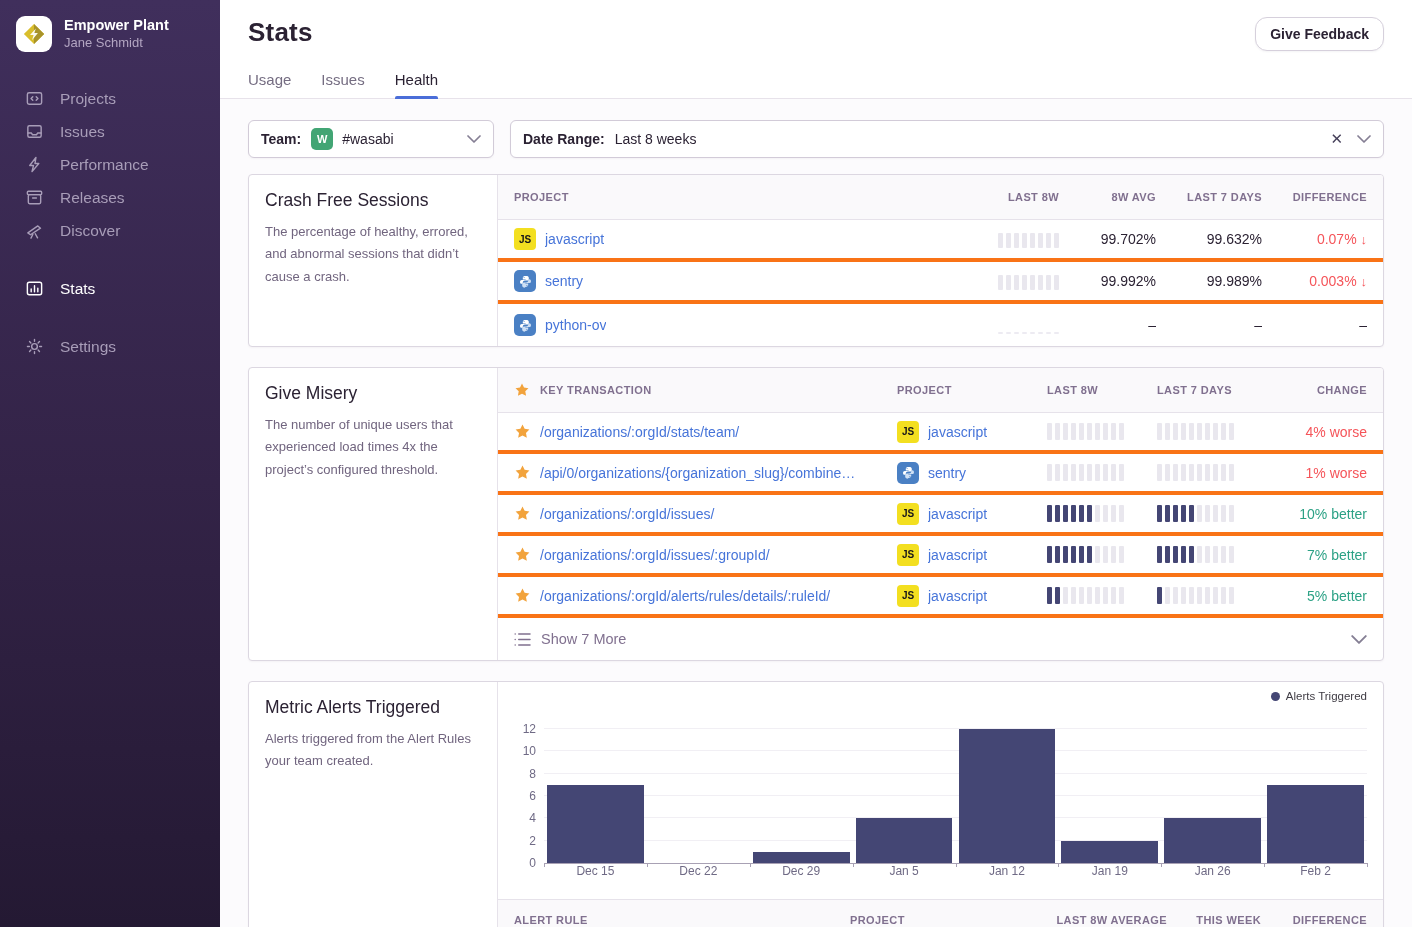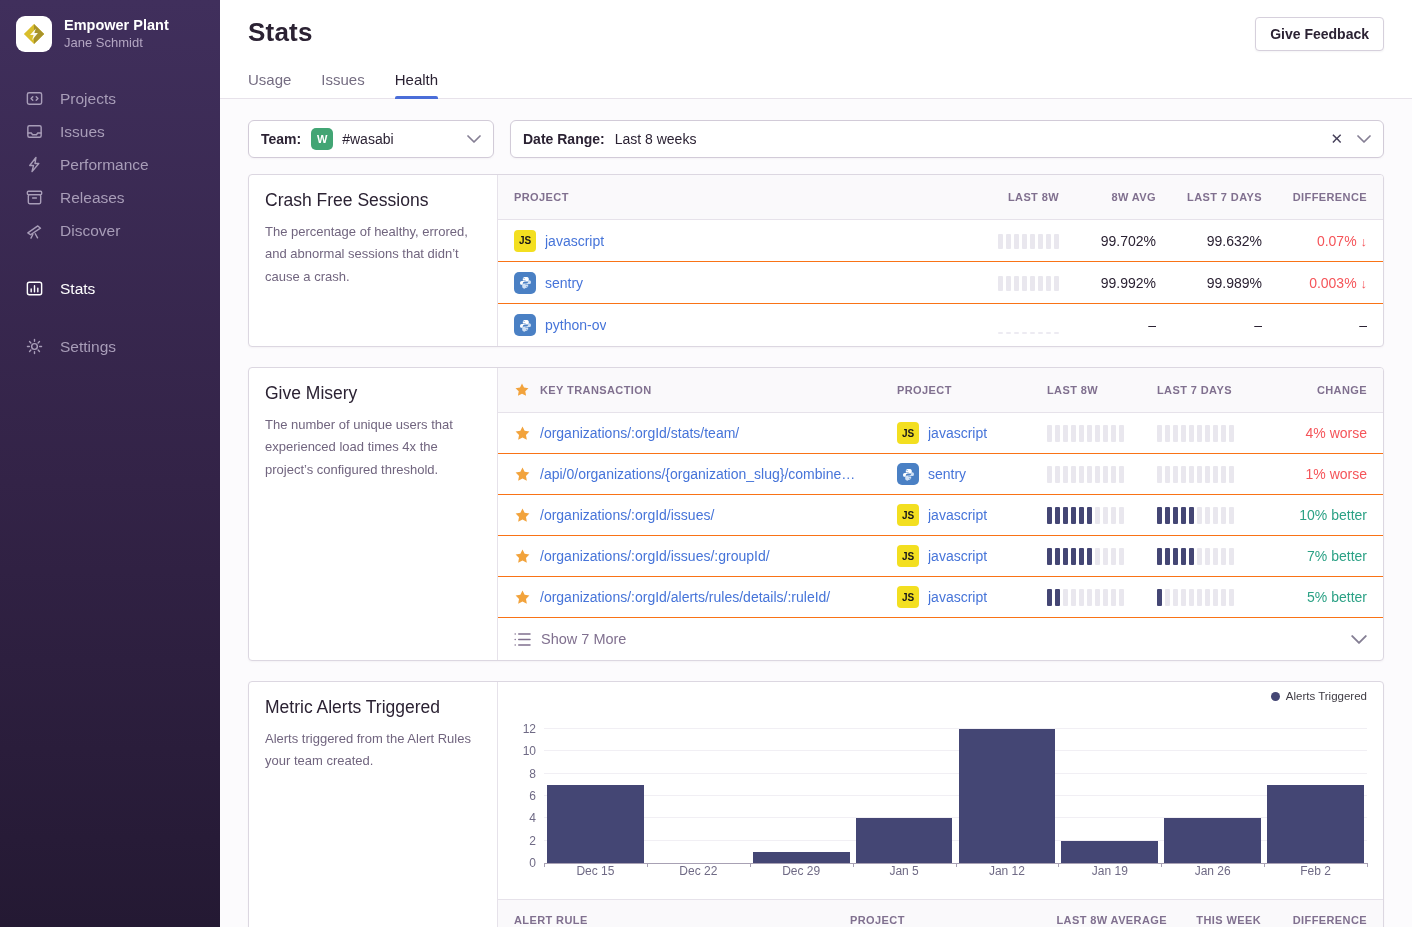--- a/index.html
+++ b/index.html
@@ -19,21 +19,21 @@
     color:#a89db8; font-size:15.5px; cursor:pointer; }
   .nav-item svg { flex:none; }
   .nav-item.active { color:#ffffff; }
   .nav-gap { height:25px; }
 
   
   .main { margin-left:220px; }
   .page-head { display:flex; align-items:flex-start; justify-content:space-between;
     padding:17px 28px 0 28px; }
   .page-title { font-size:26px; font-weight:bold; letter-spacing:.2px; }
-  .feedback-btn { background:#fff; border:1px solid #d6d0dc; border-radius:4px;
+  .feedback-btn { background:#fff; border:1px solid #d6d0dc; border-radius:12px;
     padding:8px 14px; font-size:14px; font-weight:bold; color:#2b2233; cursor:pointer;
     box-shadow:0 1px 2px rgba(43,34,51,.05); font-family:inherit; }
   .tabs { display:flex; gap:30px; padding:20px 28px 0 28px; border-bottom:1px solid #e7e2ea; }
   .tab { font-size:15px; color:#756d82; padding-bottom:10px; cursor:pointer; position:relative; }
   .tab.active { color:#2b2233; }
   .tab.active::after { content:""; position:absolute; left:0; right:0; bottom:-1px;
     height:3px; border-radius:2px 2px 0 0; background:#4a6dd8; }
 
   .content { padding:21px 28px 0 28px; background:#fcfbfd; min-height:819px; }
 
@@ -57,21 +57,21 @@
     display:flex; box-shadow:0 1px 2px rgba(43,34,51,.04); overflow:hidden; }
   .panel + .panel { margin-top:20px; }
   .panel-info { width:249px; flex:none; border-right:1px solid #e6e2ea; padding:15px 16px; }
   .panel-title { font-size:17.5px; color:#2b2233; margin-bottom:10px; }
   .panel-desc { font-size:13px; color:#71657f; line-height:1.72; }
   .panel-body { flex:1; min-width:0; }
 
   .thead { background:#faf9fb; border-bottom:1px solid #e6e2ea; height:45px;
     display:grid; align-items:center; padding:0 16px; font-size:11px; font-weight:bold;
     letter-spacing:.4px; text-transform:uppercase; color:#80708f; }
-  .trow { display:grid; align-items:center; padding:0 16px; border-bottom:1px solid #f97316;
+  .trow { display:grid; align-items:center; padding:0 16px; border-bottom:4px solid #f97316;
     font-size:14px; }
   .trow:last-child { border-bottom:none; }
   .r { text-align:right; justify-self:end; }
   .cols-cf { grid-template-columns:1fr 130px 97px 106px 105px; }
   .cols-um { grid-template-columns:26px 1fr 150px 110px 110px 100px; }
   .cols-ar { grid-template-columns:1fr 157px 160px 94px 106px; }
   .cf-row { height:42px; }
   .um-row { height:41px; }
 
   .proj-cell { display:flex; align-items:center; gap:9px; min-width:0; }

